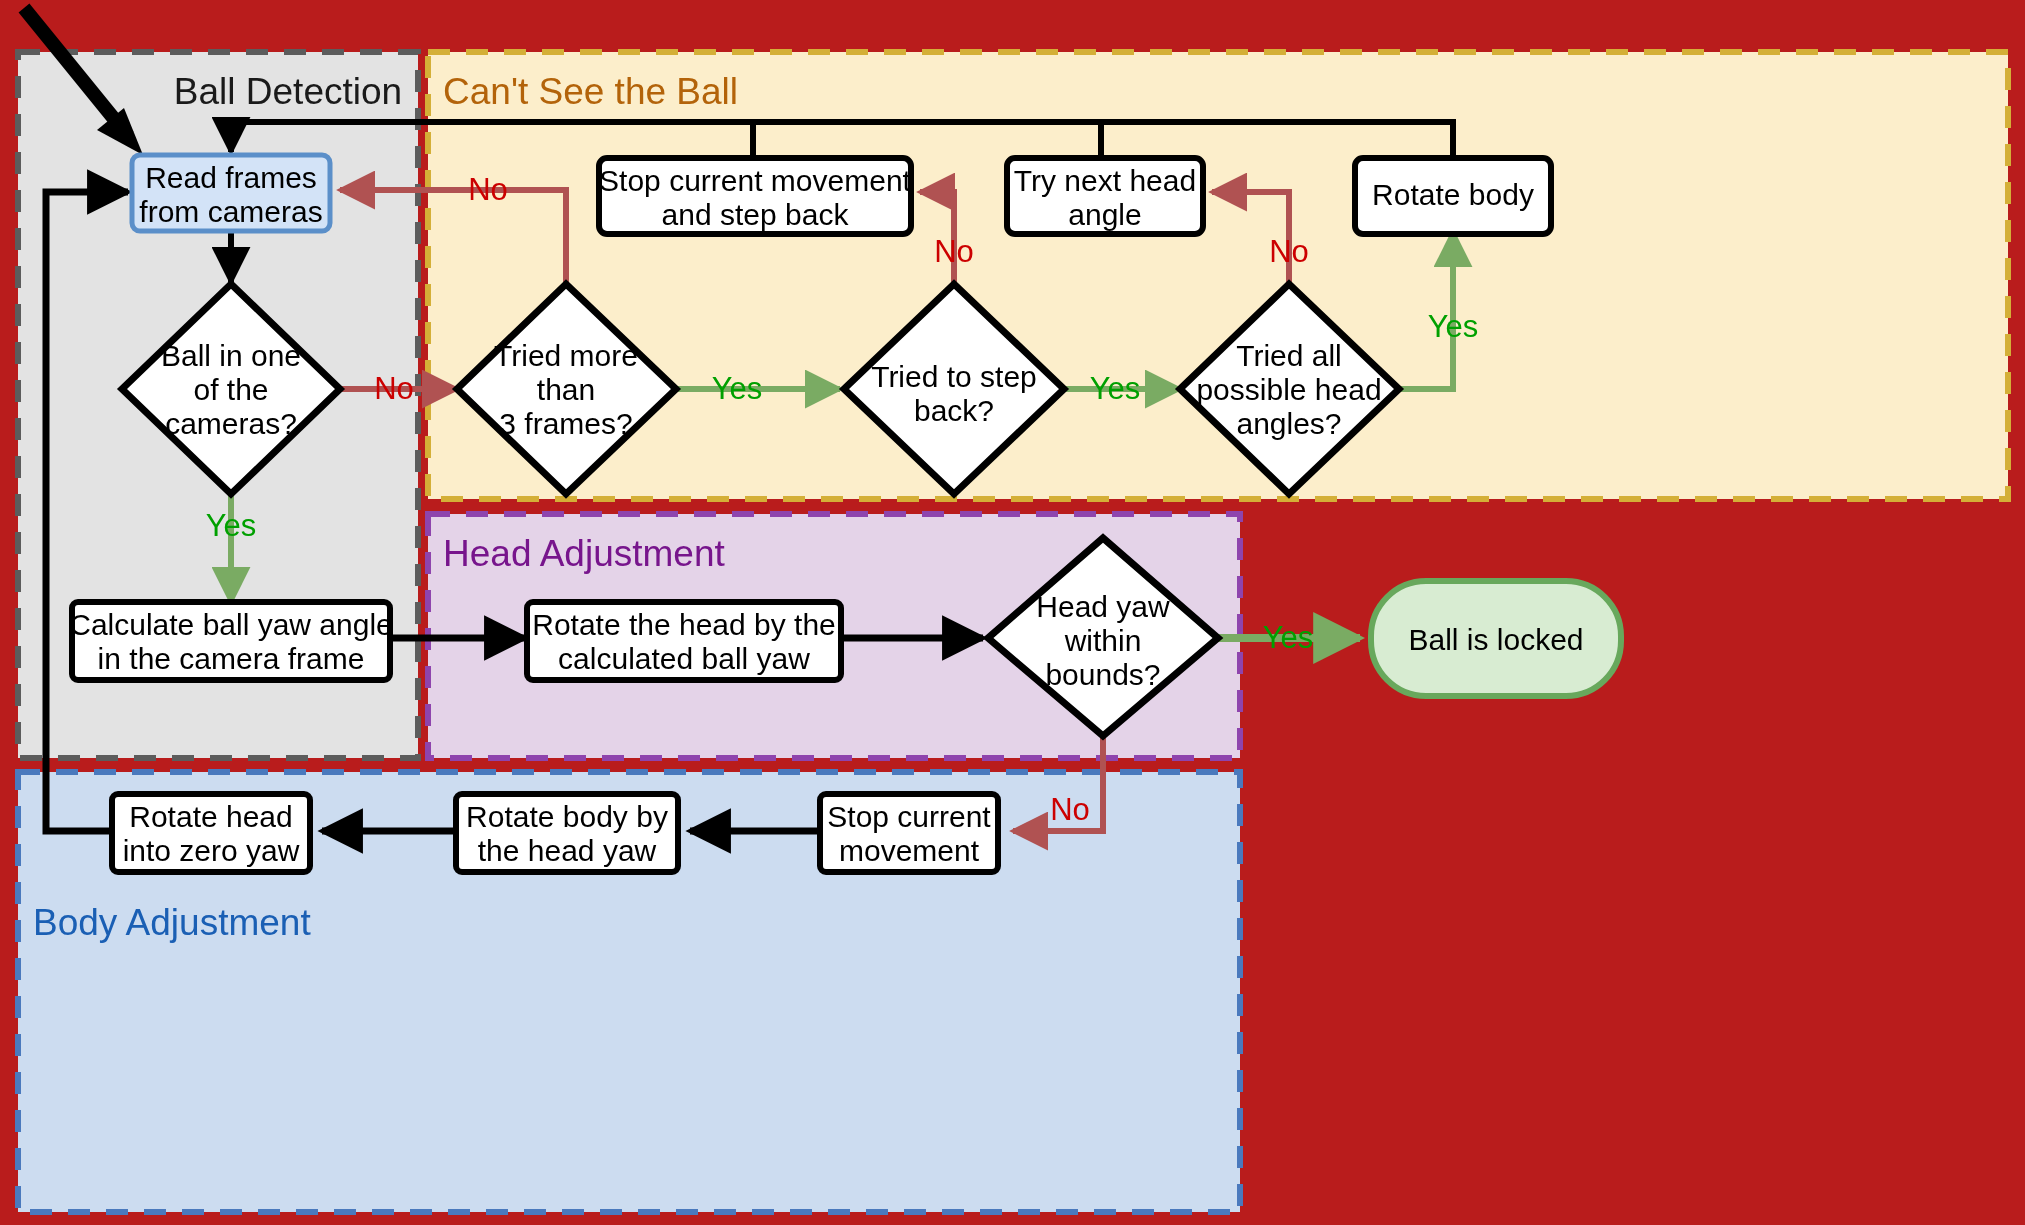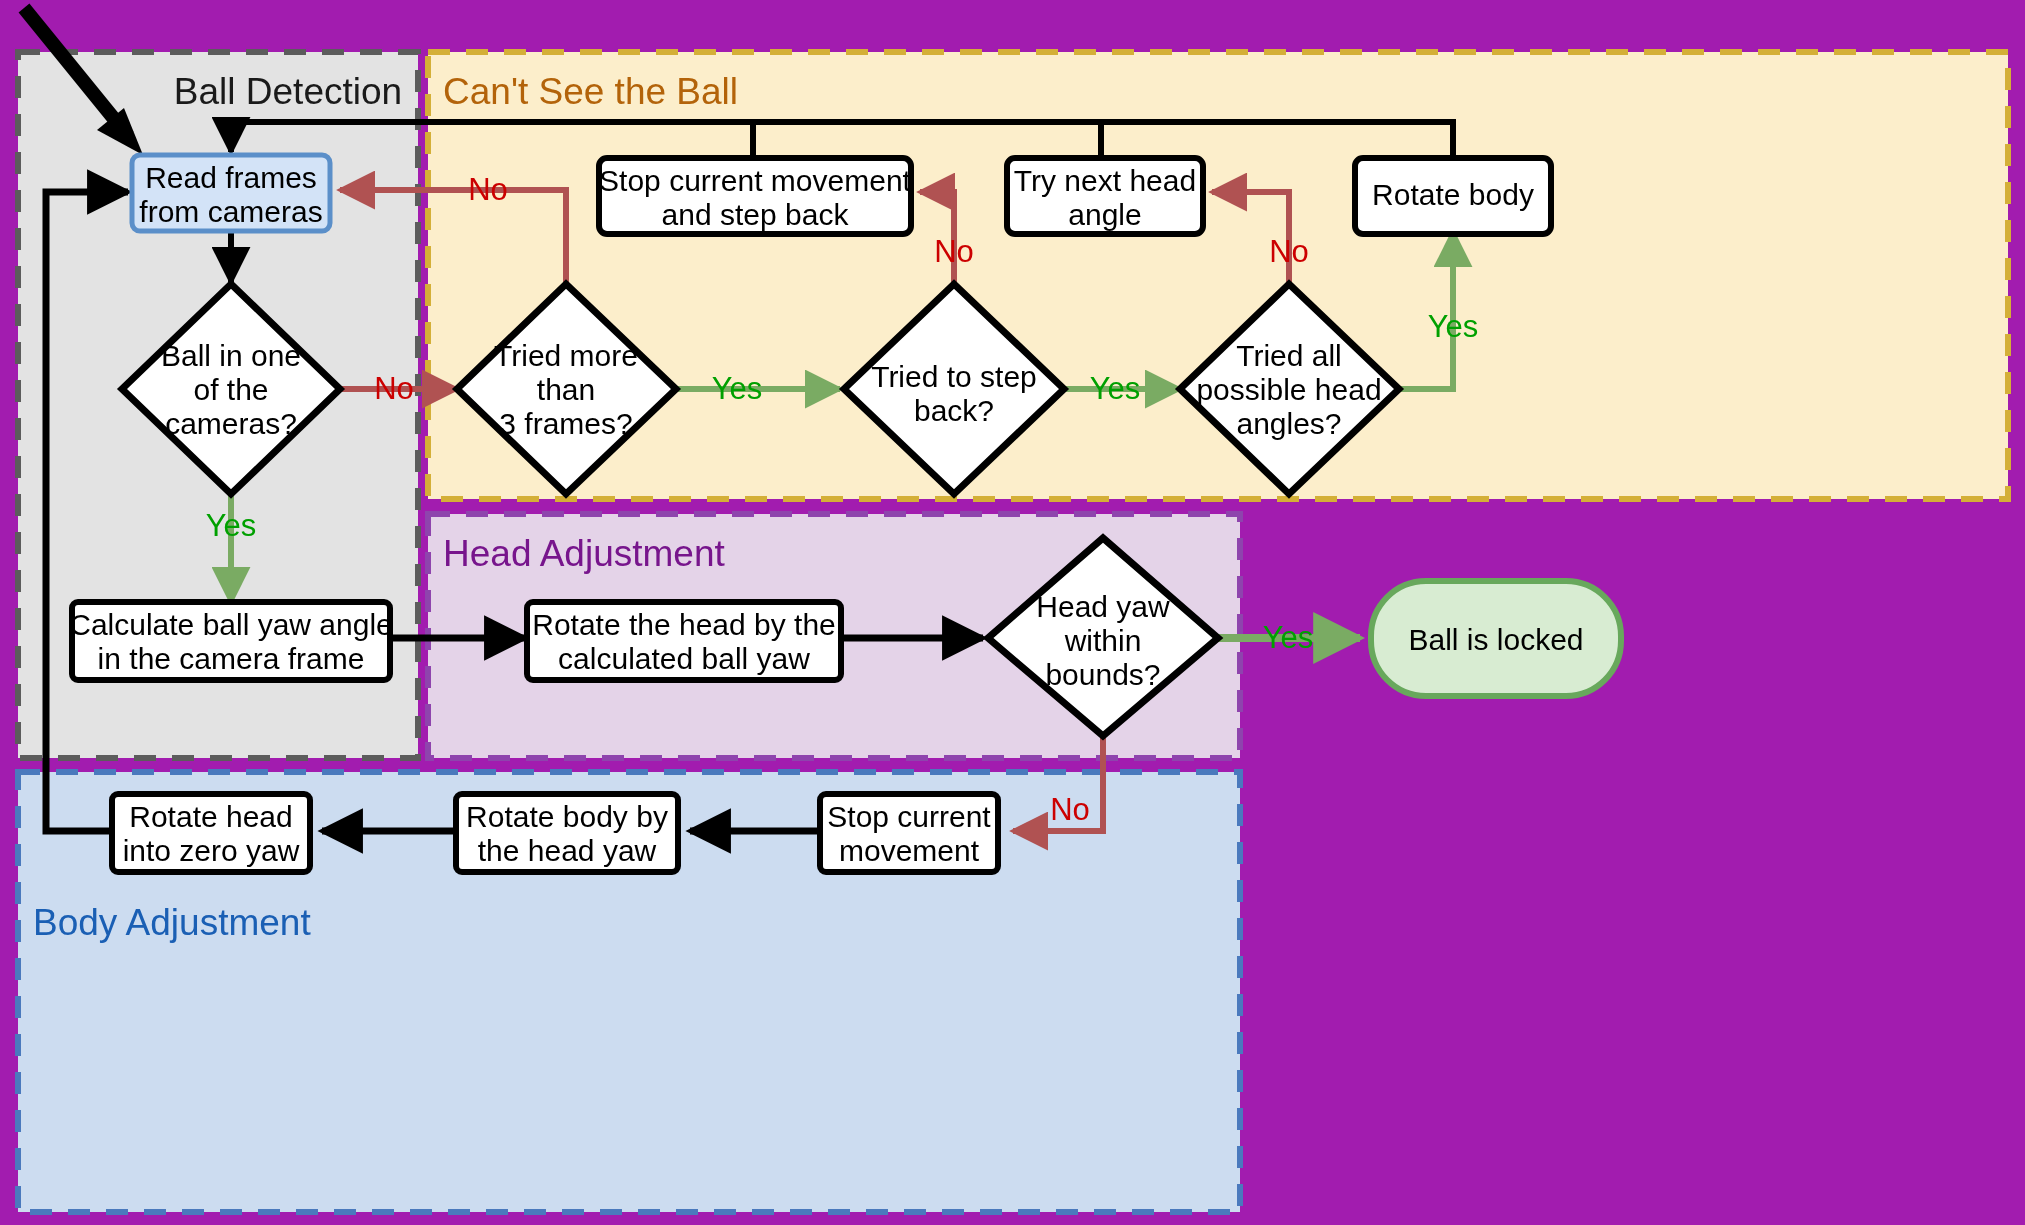--- a/index.html
+++ b/index.html
@@ -4,21 +4,21 @@
 <style>
   html, body {
     margin: 0;
     padding: 0;
     background: #ffffff;
   }
   #canvas-wrap {
     position: relative;
     width: 2025px;
     height: 1225px;
-    background: #a21caf;
+    background: #b91c1c;
     font-family: "Liberation Sans", sans-serif;
   }
   svg { display: block; }
   text { font-family: "Liberation Sans", sans-serif; }
   .node-label { font-size: 30px; fill: #000000; }
   .group-title { font-size: 37px; }
   .edge-label { font-size: 31px; }
 </style>
 </head>
 <body>

